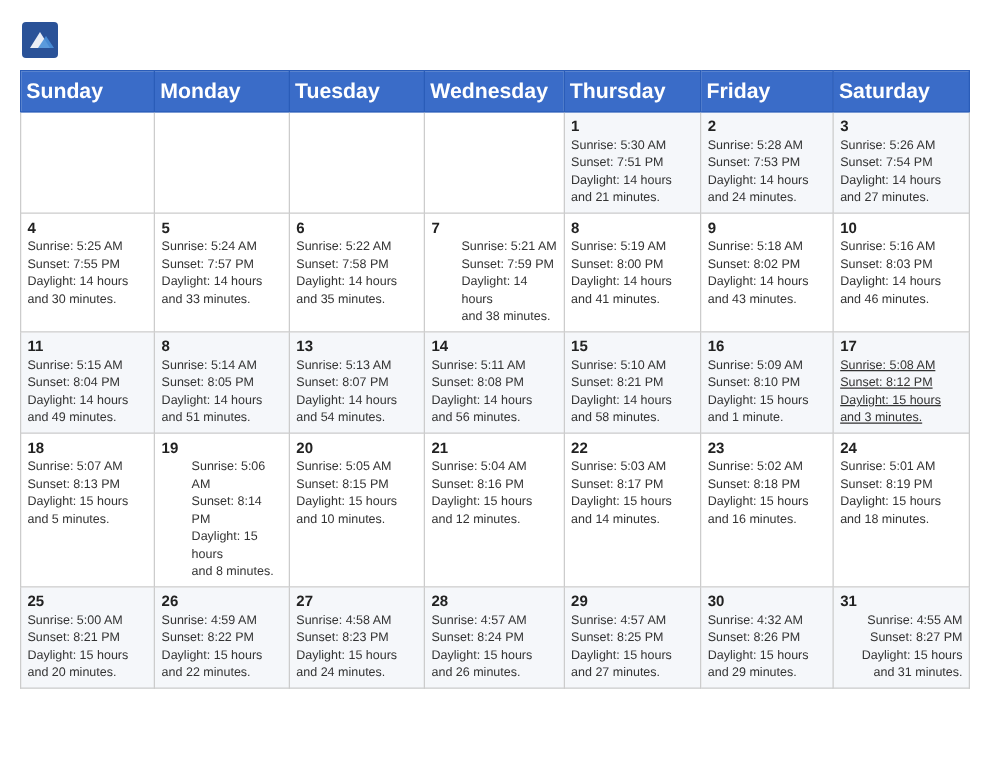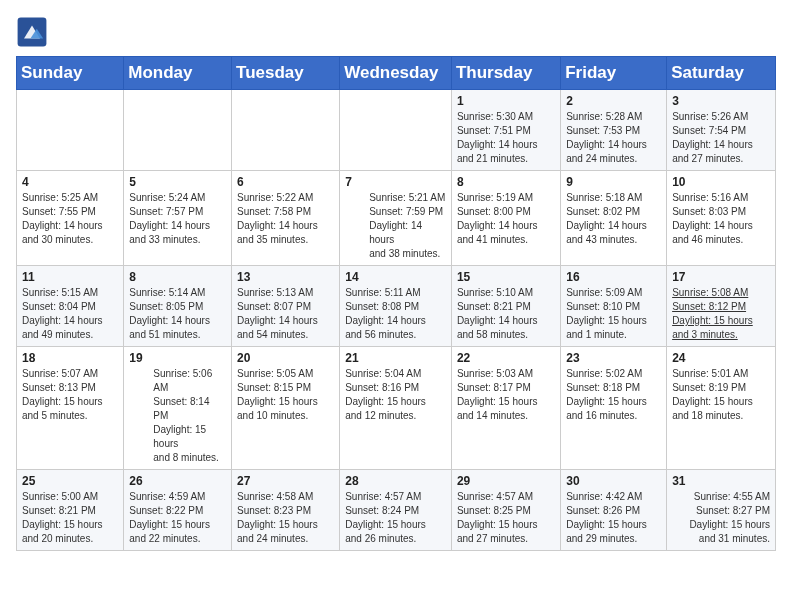--- a/index.html
+++ b/index.html
@@ -336,21 +336,21 @@
         </td>
         <td>
           <div class="day-number">29</div>
           <div class="day-info" style="white-space: pre-line;">Sunrise: 4:57 AM
 Sunset: 8:25 PM
 Daylight: 15 hours
 and 27 minutes.</div>
         </td>
         <td>
           <div class="day-number">30</div>
-          <div class="day-info" style="white-space: pre-line;">Sunrise: 4:42 AM
+          <div class="day-info" style="white-space: pre-line;">Sunrise: 4:32 AM
 Sunset: 8:26 PM
 Daylight: 15 hours
 and 29 minutes.</div>
         </td>
         <td>
           <div class="day-number">31</div>
           <div class="day-info" style="white-space: pre-line; text-align: right;">Sunrise: 4:55 AM
 Sunset: 8:27 PM
 Daylight: 15 hours
 and 31 minutes.</div>

